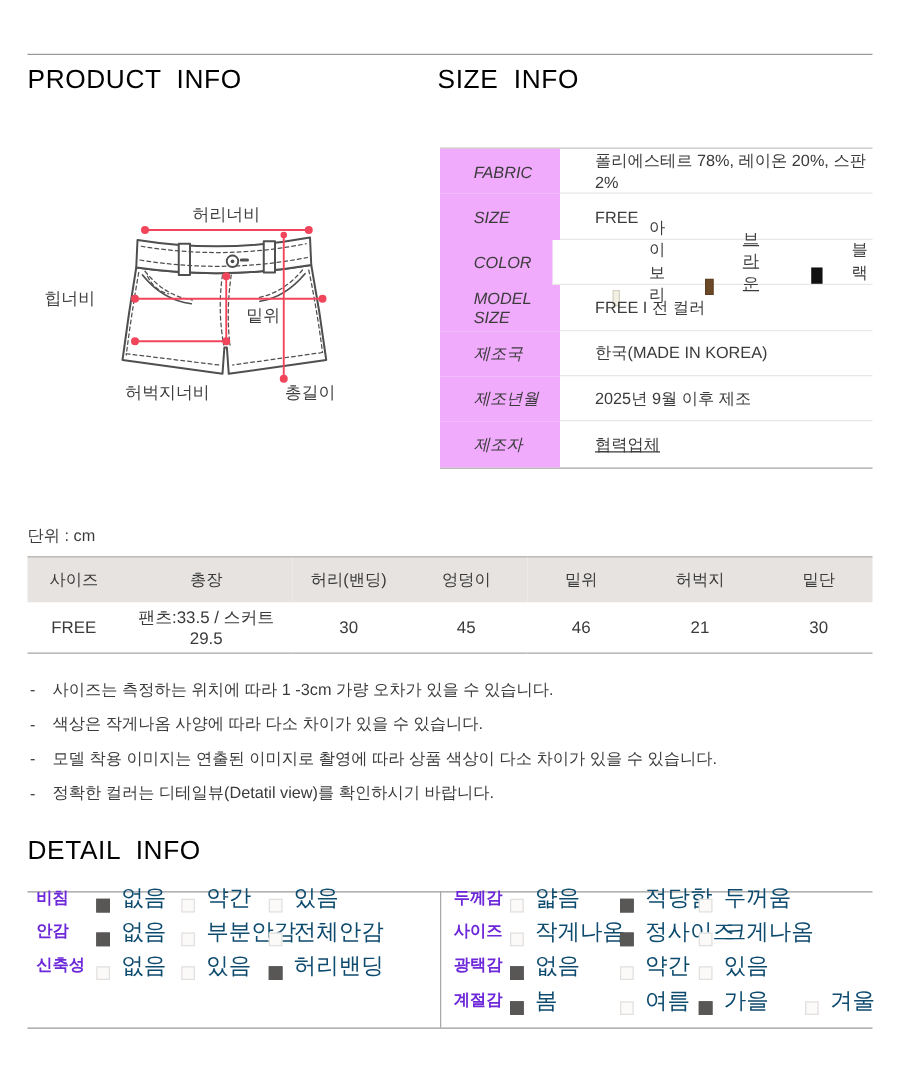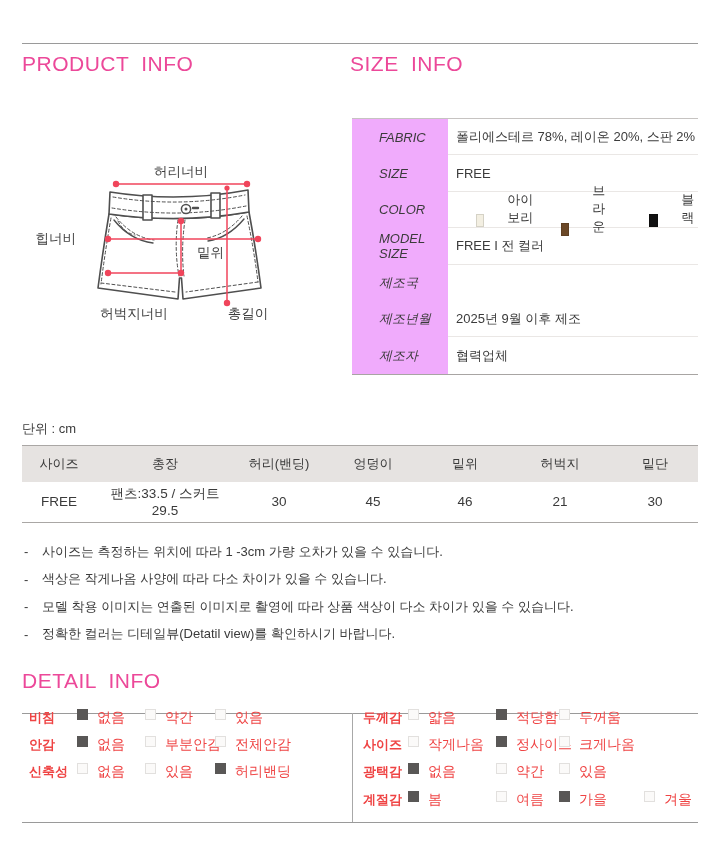--- a/index.html
+++ b/index.html
@@ -1,58 +1,58 @@
 <!DOCTYPE html>
 <html><head>
 <meta charset="utf-8">
 <style>
   * { margin:0; padding:0; box-sizing:border-box; }
   body { background:#fff; font-family:"Liberation Sans","DejaVu Sans",sans-serif; color:#3c3c3c; }
   .canvas { position:relative; width:720px; height:868px; background:#ffffff; overflow:hidden; }
 
   .rule { position:absolute; height:1px; background:#9a9a9a; }
   .section-title { position:absolute; font-size:21px; letter-spacing:0.5px; word-spacing:6px;
-                   color:#ec4899; font-weight:500; white-space:nowrap; }
+                   color:#000000; font-weight:500; white-space:nowrap; }
 
   
   .si-table { position:absolute; left:352px; top:118px; width:346px;
               border-top:1px solid #c6c3c1; border-bottom:1px solid #a8a5a3; }
   .si-row { display:flex; height:36.4px; }
   .si-label { width:96px; background:#f0abfc; display:flex; align-items:center;
               padding-left:27px; font-size:13px; color:#3b3b3b;font-style:italic; }
-  .si-value { flex:1; display:flex; align-items:center; padding-left:8px;
+  .si-value { flex:1; display:flex; align-items:center; padding-left:28px;
               font-size:13px; color:#3b3b3b; border-bottom:1px solid #eae7e5; }
-  .si-row:last-child .si-value { border-bottom:none; }
+  .si-row:last-child .si-value { border-bottom:none;text-decoration:underline; }
   .cgroup { display:flex; align-items:flex-end; gap:23px; }
   .cgroup:nth-child(1) { margin-left:20px; margin-right:25px; }
-  .cgroup:nth-child(2) { margin-right:36px; }
+  .cgroup:nth-child(2) { margin-right:36px;text-decoration:underline; }
   .sw { width:13px; height:13px; border:1px solid rgba(0,0,0,0.12); }
 
   
   .unit-label { position:absolute; left:22px; top:420px; font-size:13px; color:#3b3b3b; }
   .schart { position:absolute; left:22px; top:445px; width:676px; border-collapse:collapse; table-layout:fixed; }
   .schart th { height:36px; background:#e6e3e1; border-top:1px solid #aaa7a5;
                font-weight:normal; font-size:13px; color:#3a3a3a; text-align:center; }
   .schart td { height:41px; border-bottom:1px solid #aaa7a5; font-size:13.5px;
                color:#3a3a3a; text-align:center; background:#fff; }
 
   
   .notes { position:absolute; left:24px; top:538px; width:660px; }
   .note { display:flex; height:27.5px; align-items:center; font-size:13px; color:#3b3b3b; }
   .note .dash { width:18px; flex:0 0 18px; }
 
   
   .dpanel { position:absolute; top:704px; }
   .dleft  { left:29px;  width:320px; }
   .dright { left:363px; width:330px; }
   .drow { display:flex; align-items:center; height:27.3px; white-space:nowrap; }
-  .dlabel { font-weight:bold; font-size:13px; color:#ef4444; flex:0 0 auto; }
+  .dlabel { font-weight:bold; font-size:13px; color:#6d28d9; flex:0 0 auto; }
   .dleft .dlabel { width:48px; }
   .dright .dlabel { width:45px; }
-  .opt { display:flex; align-items:flex-start; gap:9px; flex:0 0 auto; font-size:14px; color:#ef4444; }
+  .opt { display:flex; align-items:flex-end; gap:9px; flex:0 0 auto; font-size:18px; color:#0c4a6e; }
   .dleft .opt:nth-of-type(2) { width:68px; }
   .dleft .opt:nth-of-type(3) { width:70px; }
   .dleft .opt:nth-of-type(4) { width:58px; }
   .dright .opt:nth-of-type(2) { width:88px; }
   .dright .opt:nth-of-type(3) { width:63px; }
   .dright .opt:nth-of-type(4) { width:85px; }
   .cb { width:11px; height:11px; background:#fbfaf9; border:1px solid #e2e0de; flex:0 0 11px; }
   .cb.on { background:#595756; border-color:#595756; }
 
   .vdivider { position:absolute; left:352px; top:713px; width:1px; height:109px; background:#a8a8a8; }
@@ -158,20 +158,21 @@
           <span>블랙</span>
         </span>
       </div>
     </div>
     <div class="si-row">
       <div class="si-label">MODEL SIZE</div>
       <div class="si-value">FREE I 전 컬러</div>
     </div>
     <div class="si-row">
       <div class="si-label">제조국</div>
+      <div class="si-value">한국(MADE IN KOREA)</div>
     </div>
     <div class="si-row">
       <div class="si-label">제조년월</div>
       <div class="si-value">2025년 9월 이후 제조</div>
     </div>
     <div class="si-row">
       <div class="si-label">제조자</div>
       <div class="si-value">협력업체</div>
     </div>
   </div>

